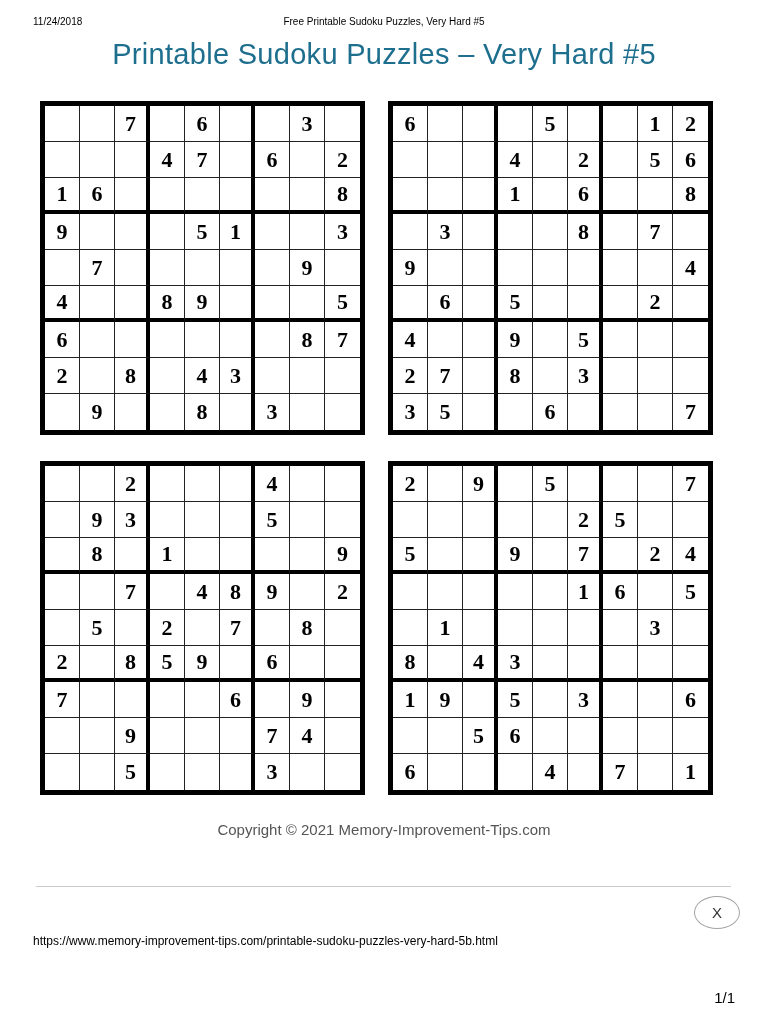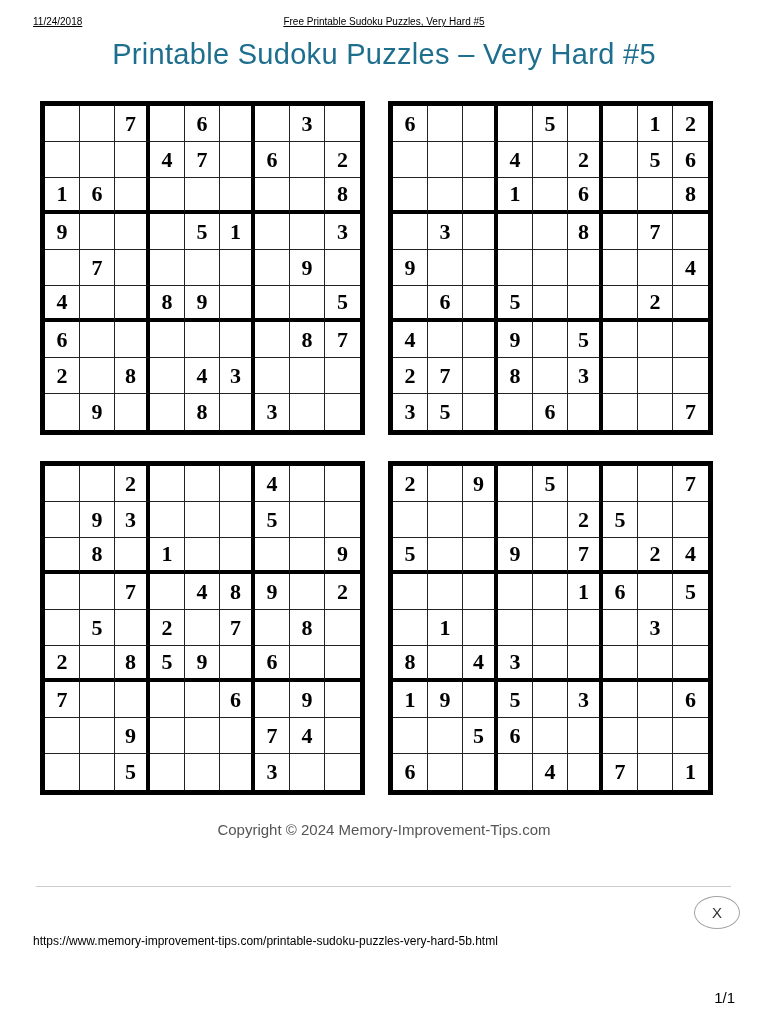--- a/index.html
+++ b/index.html
@@ -7,21 +7,21 @@
   .page {
     position:relative;
     width:768px; height:1024px;
     background:#ffffff;
     font-family:"Liberation Sans", sans-serif;
     overflow:hidden;
     margin:0 auto;
   }
   .meta-line {
     position:absolute; top:16px;
-    font-size:10px; color:#000;text-decoration:underline;
+    font-size:10px; color:#000;
   }
   .meta-date { left:33px; }
   .meta-doc-title { left:0; width:100%; text-align:center; }
   .page-title {
     position:absolute; top:38px; left:0; width:100%;
     text-align:center;
     font-size:29px; font-weight:400;
     color:#1e6e8e;
     letter-spacing:0.3px;
   }
@@ -413,21 +413,21 @@
       <div class="cell lr"></div>
       <div class="cell br3 lr"></div>
       <div class="cell lr"></div>
       <div class="cell lr">4</div>
       <div class="cell br3 lr"></div>
       <div class="cell lr">7</div>
       <div class="cell lr"></div>
       <div class="cell lc lr">1</div>
     </div>
 
-  <div class="copyright">Copyright © 2024 Memory-Improvement-Tips.com</div>
+  <div class="copyright">Copyright © 2021 Memory-Improvement-Tips.com</div>
 
   <div class="divider"></div>
 
   <div class="close-button">X</div>
 
   <div class="footer-url">https://www.memory-improvement-tips.com/printable-sudoku-puzzles-very-hard-5b.html</div>
 
   <div class="footer-pagenum">1/1</div>
 
 </div>

